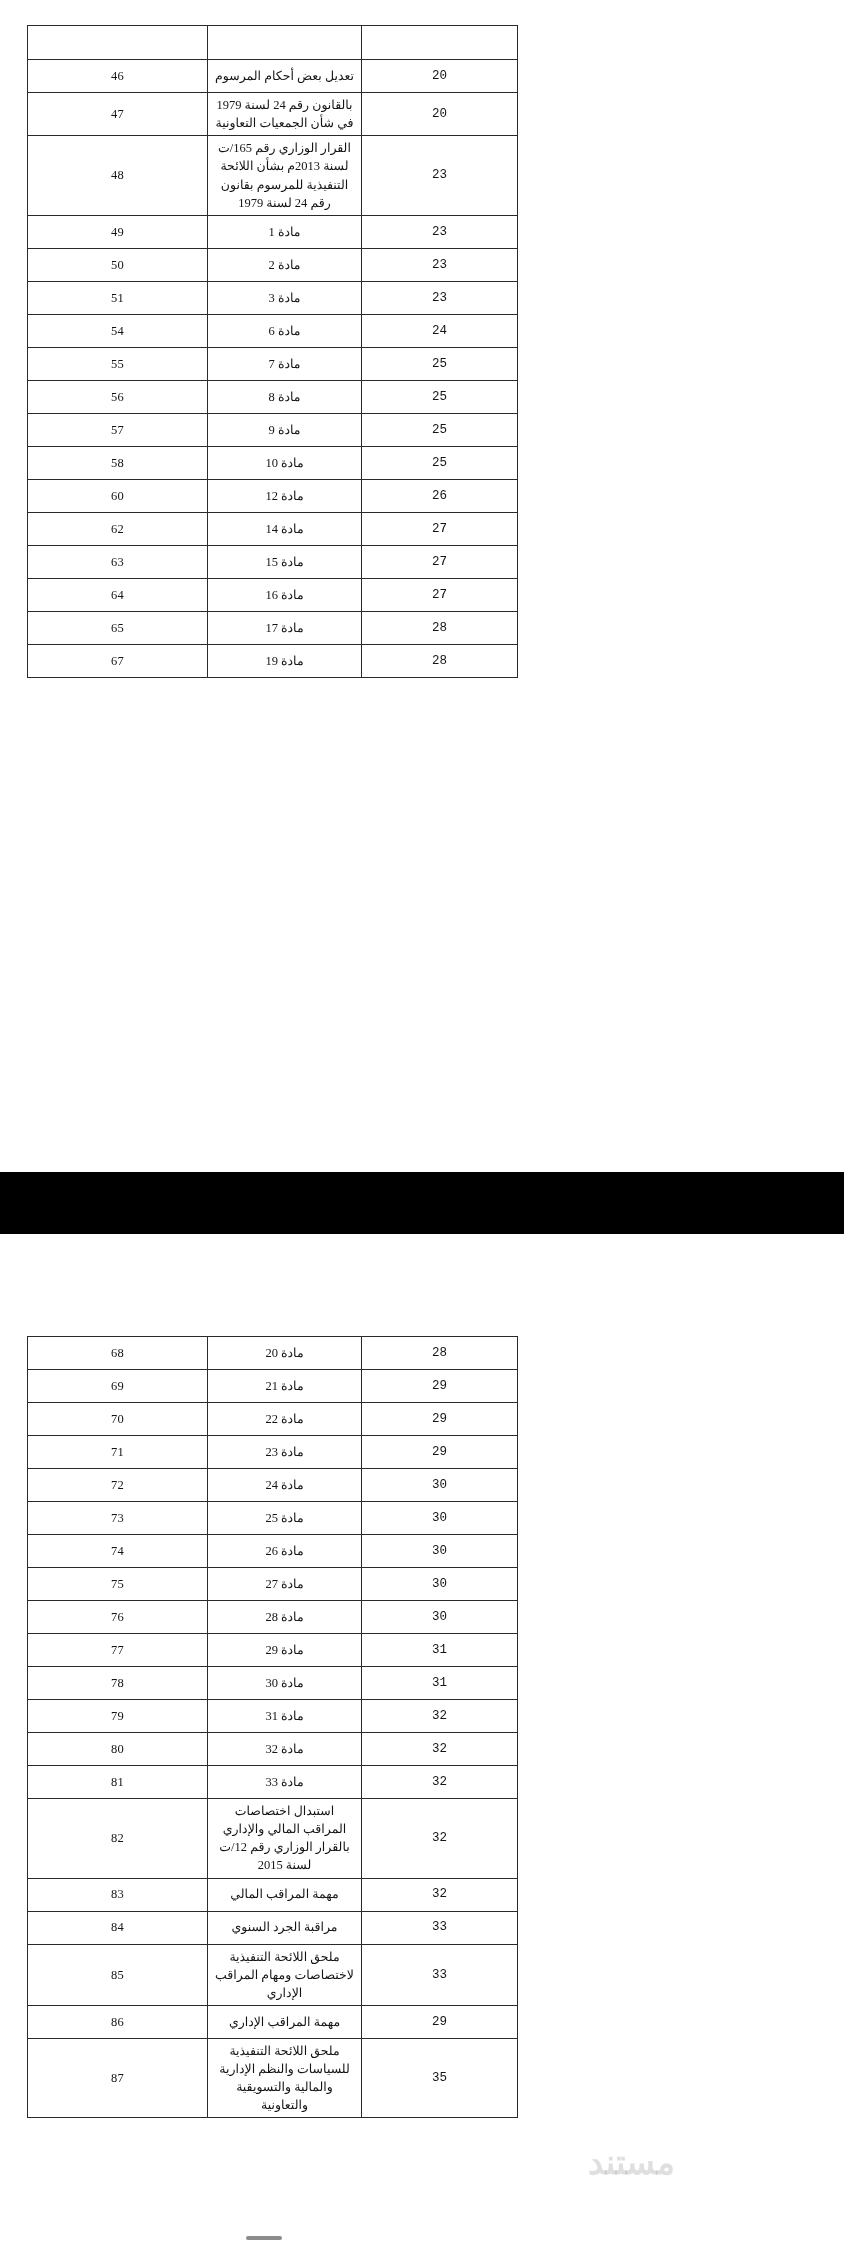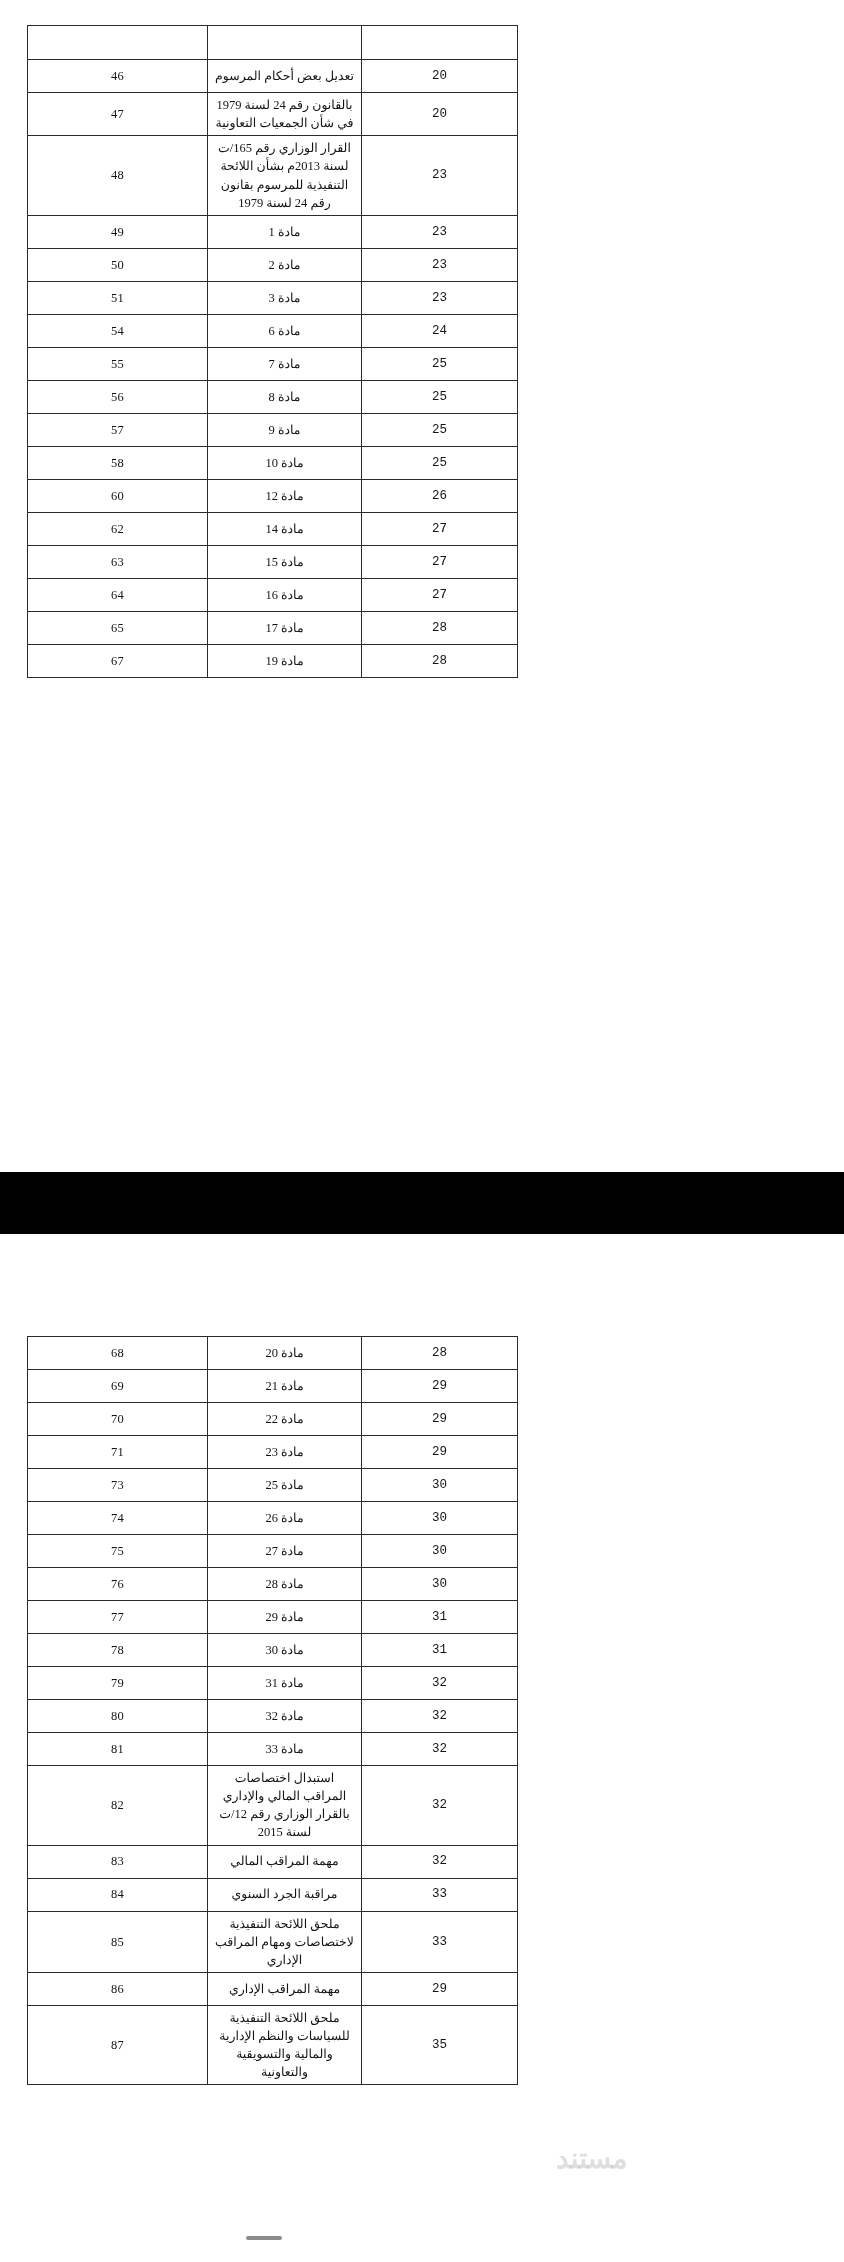--- a/index.html
+++ b/index.html
@@ -83,23 +83,23 @@
     left: 0;
     top: 1172px;
     width: 844px;
     height: 62px;
     background: #000000;
   }
 
   
   #watermark {
     position: absolute;
-    left: 556px;
+    left: 588px;
     top: 2142px;
-    font-size: 28px;
+    font-size: 34px;
     font-weight: bold;
     color: rgba(150,150,150,0.30);
     direction: rtl;
     letter-spacing: 1px;
     pointer-events: none;
     user-select: none;
     font-family: Liberation Sans, sans-serif;
   }
 
   
@@ -252,20 +252,25 @@
             <td class="c-serial">70</td>
             <td class="c-title">مادة 22</td>
             <td class="c-page">29</td>
           </tr>
           <tr class="r-tall">
             <td class="c-serial">71</td>
             <td class="c-title">مادة 23</td>
             <td class="c-page">29</td>
           </tr>
           <tr class="r-tall">
+            <td class="c-serial">72</td>
+            <td class="c-title">مادة 24</td>
+            <td class="c-page">30</td>
+          </tr>
+          <tr class="r-tall">
             <td class="c-serial">73</td>
             <td class="c-title">مادة 25</td>
             <td class="c-page">30</td>
           </tr>
           <tr class="r-tall">
             <td class="c-serial">74</td>
             <td class="c-title">مادة 26</td>
             <td class="c-page">30</td>
           </tr>
           <tr class="r-tall">

